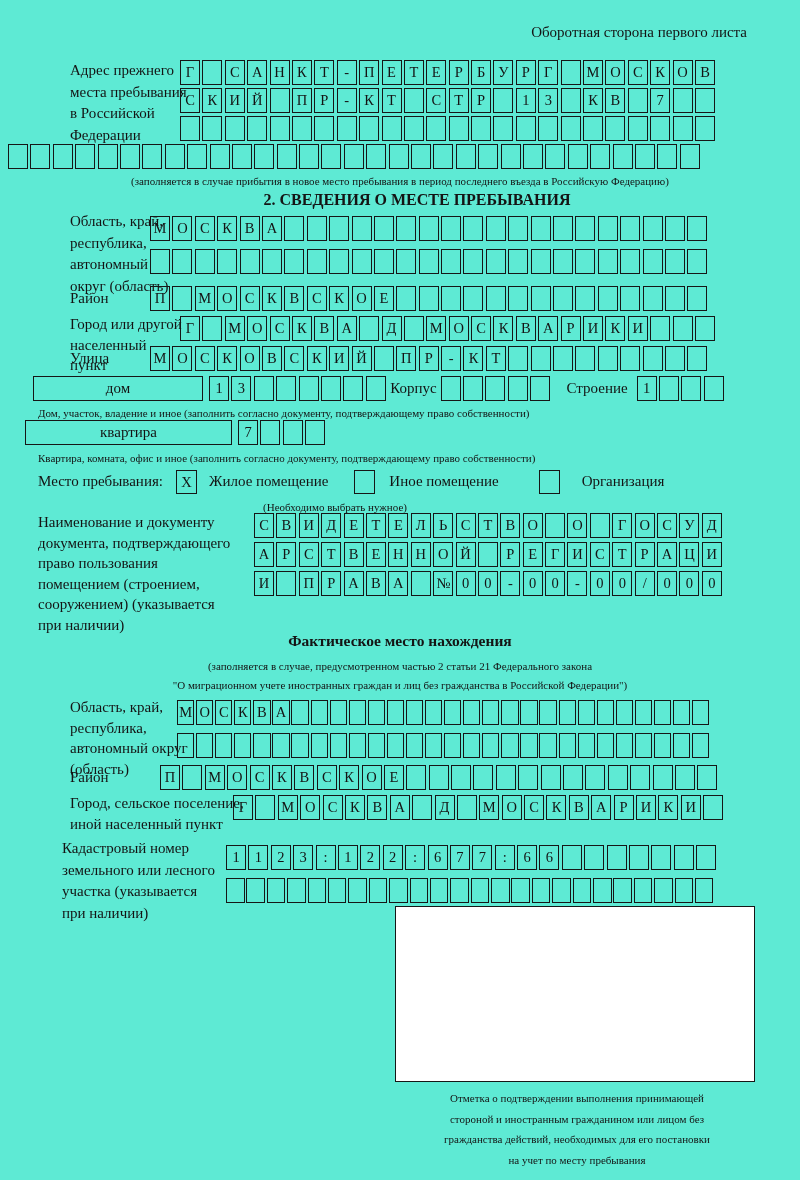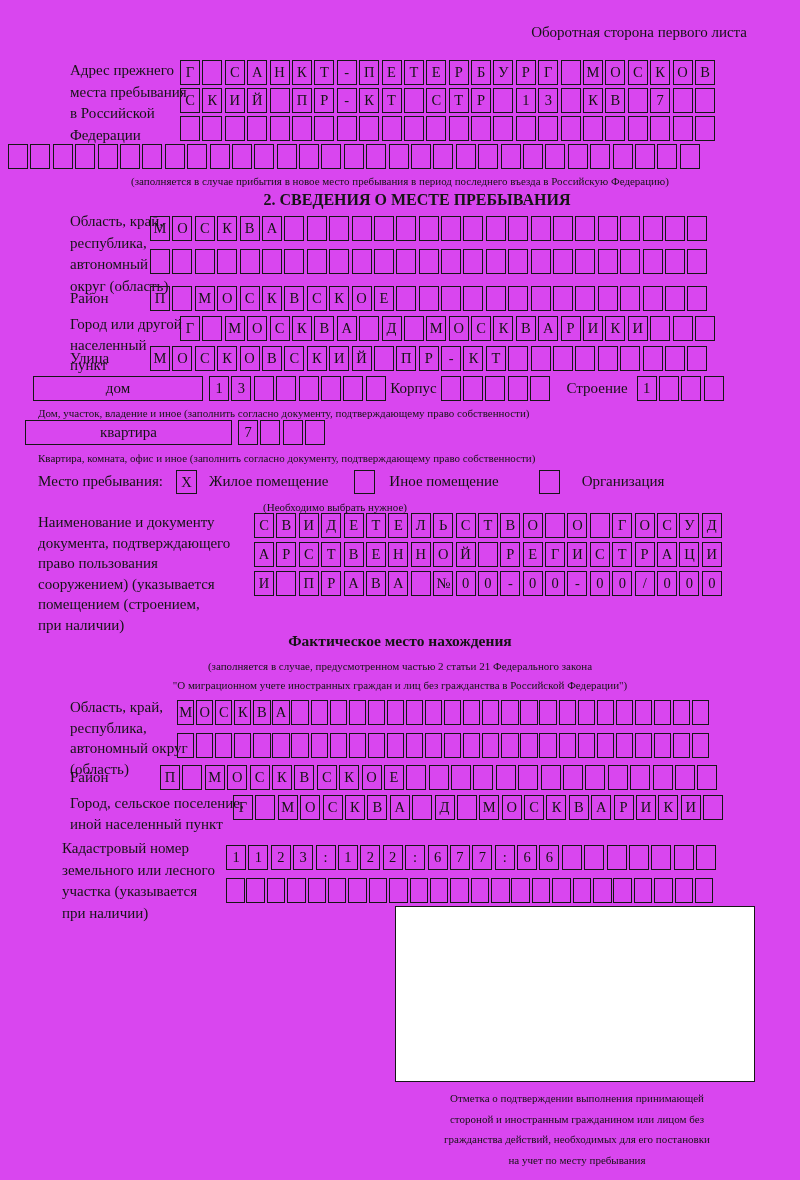--- a/index.html
+++ b/index.html
@@ -1,17 +1,17 @@
 <!DOCTYPE html>
 <html><head>
 <meta charset="utf-8">
 <style>
   html,body{margin:0;padding:0;background:#fff;}
   .page{
-    position:relative;width:800px;height:1180px;background:#d946ef;
+    position:relative;width:800px;height:1180px;background:#5eead4;
     font-family:"Liberation Serif","DejaVu Serif",serif;color:#141414;overflow:hidden;
   }
   .abs{position:absolute;}
   .lbl{font-size:15px;line-height:21.5px;}
   .lbl-tight{font-size:15px;line-height:20.5px;}
   .note{font-size:11px;line-height:19px;}
   .title{font-weight:bold;font-size:16px;}
   .subtitle{font-weight:bold;font-size:15.5px;}
   .center{text-align:center;}
   .cells{display:flex;}
@@ -360,22 +360,22 @@
     <div class="lbl" style="margin-left:14px;">Иное помещение</div>
     <div class="cbox" style="margin-left:40px;"></div>
     <div class="lbl" style="margin-left:22px;">Организация</div>
   </div>
   <div class="abs note center" style="left:0;top:498px;width:670px;">(Необходимо выбрать нужное)</div>
 
   <div class="abs lbl-tight" style="left:38px;top:512px;width:210px;">
     <div>Наименование и документу</div>
     <div>документа, подтверждающего</div>
     <div>право пользования</div>
+    <div>помещением (строением,</div>
     <div>сооружением) (указывается</div>
-    <div>помещением (строением,</div>
     <div>при наличии)</div>
   </div>
   <div class="abs cells" style="left:254px;top:513px;">
       <span class="cell">С</span>
       <span class="cell">В</span>
       <span class="cell">И</span>
       <span class="cell">Д</span>
       <span class="cell">Е</span>
       <span class="cell">Т</span>
       <span class="cell">Е</span>

